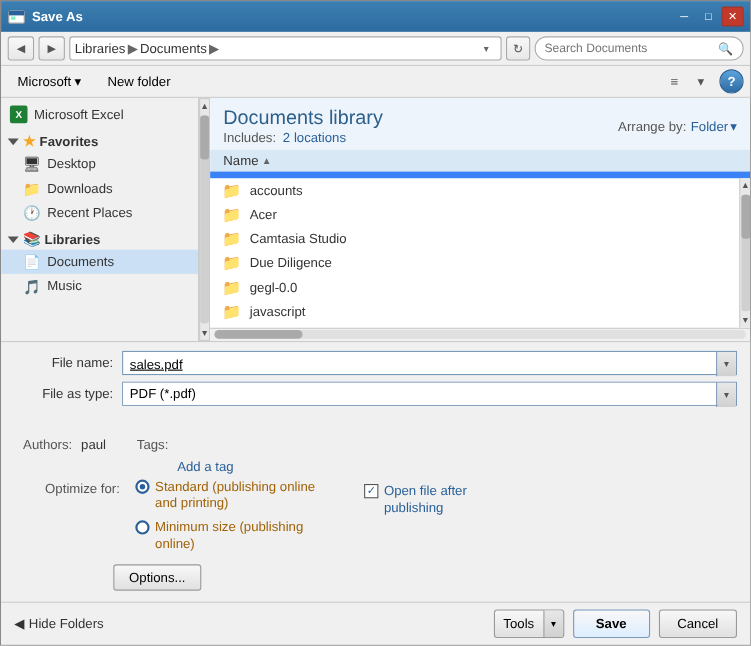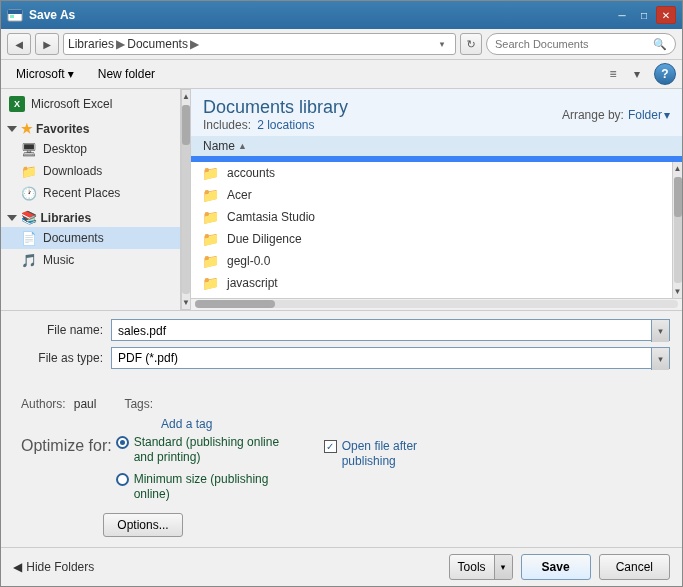--- a/index.html
+++ b/index.html
@@ -425,41 +425,43 @@
       background: white;
       height: 22px;
     }
     .input-with-dropdown input {
       flex: 1;
       border: none;
       padding: 0 6px;
       font-size: 12px;
       outline: none;
       background: transparent;
+      text-decoration: underline;
     }
 
     
     .meta-row {
       display: flex;
       align-items: center;
       padding: 2px 0;
       gap: 8px;
     }
     .meta-label { font-size: 12px; color: #555; }
     .meta-value { font-size: 12px; color: #333; }
     .meta-link { font-size: 12px; color: #2a6099; cursor: pointer; margin-top: 40px; }
     .optimize-left {
       display: flex;
       flex-direction: column;
       gap: 4px;
     }
     .optimize-label {
-      font-size: 16px;
+      font-size: 12px;
       color: #555;
       margin-bottom: 2px;
+      margin-left: 20px;
     }
     .radio-item {
       display: flex;
       align-items: flex-start;
       gap: 5px;
       cursor: pointer;
     }
     .radio-btn {
       width: 13px;
       height: 13px;
@@ -472,21 +474,21 @@
       align-items: center;
       justify-content: center;
     }
     .radio-btn.checked::after {
       content: '';
       width: 5px;
       height: 5px;
       background: #2a6099;
       border-radius: 50%;
     }
-    .radio-text { font-size: 12px; color: #14532d; }
+    .radio-text { font-size: 12px; color: #a16207; }
     .options-btn {
       width: 80px;
       height: 24px;
       background: linear-gradient(to bottom, #f8f8f8, #e0e0e0);
       border: 1px solid #999;
       border-radius: 3px;
       cursor: pointer;
       font-size: 12px;
       margin-top: 6px;
     }

